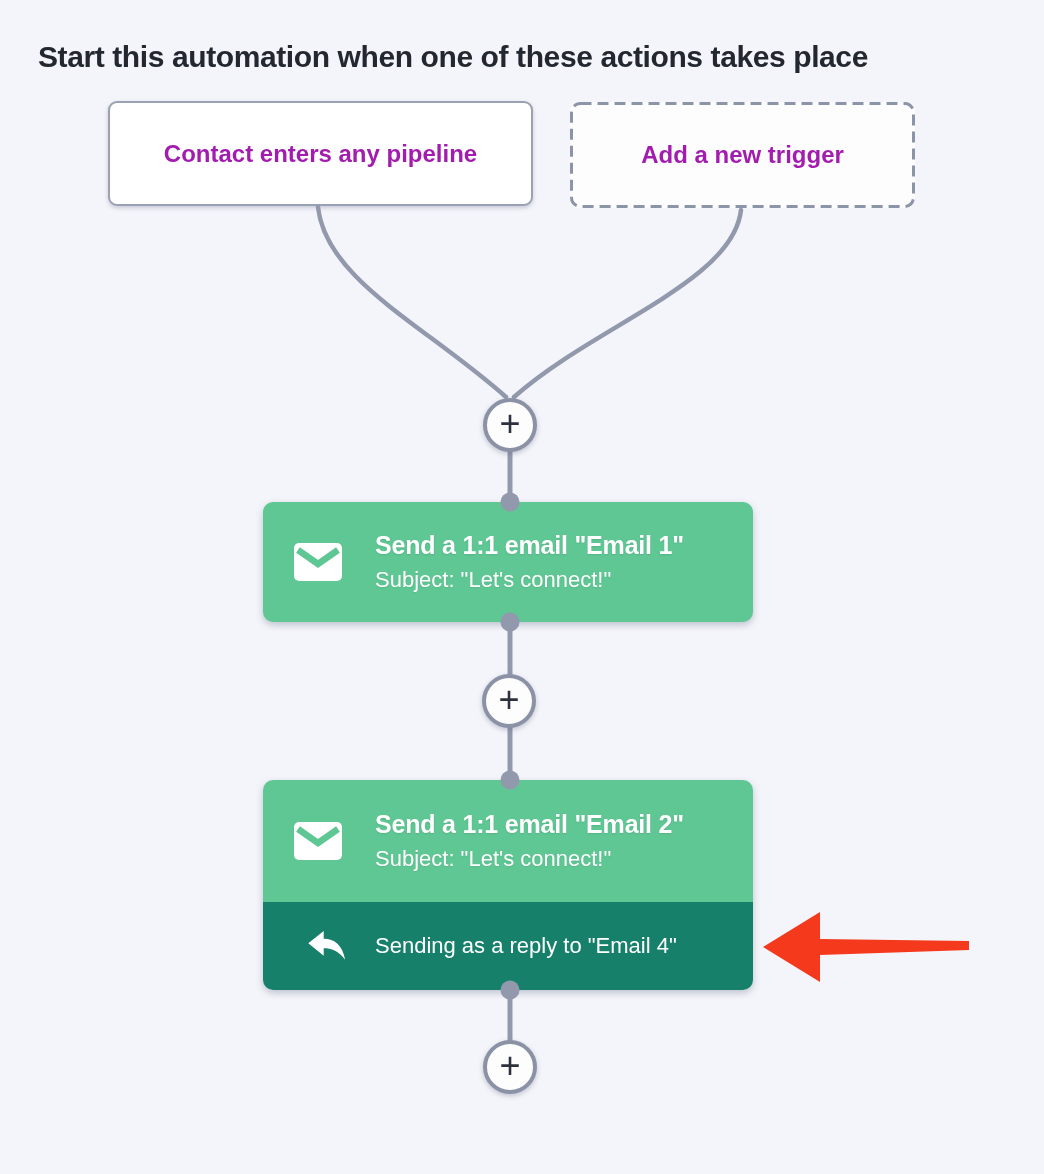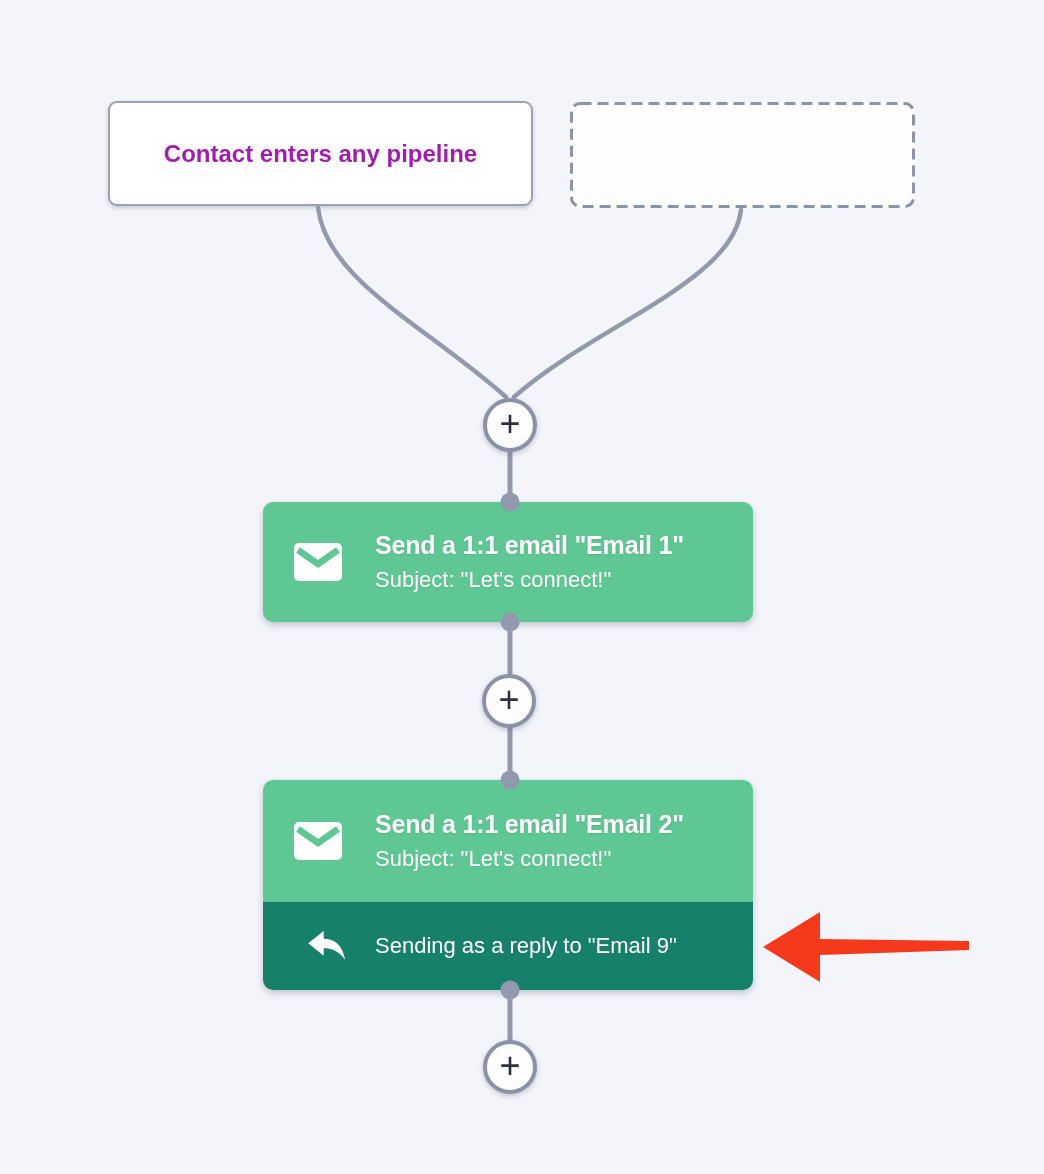--- a/index.html
+++ b/index.html
@@ -136,29 +136,31 @@
     inset: 0;
     z-index: 4;
     pointer-events: none;
   }
 </style>
 </head>
 <body>
 
 <div class="canvas">
 
+  <h1 class="page-title">Start this automation when one of these actions takes place</h1>
 
   <div class="trigger-box solid">
     <span>Contact enters any pipeline</span>
   </div>
 
   <div class="trigger-box dashed">
     <svg class="dash-border" viewBox="0 0 345 106">
       <rect x="1.5" y="1.5" width="342" height="103" rx="9" fill="none" stroke="#8c94a8" stroke-width="3" stroke-dasharray="11 6"></rect>
     </svg>
+    <span>Add a new trigger</span>
   </div>
 
   <svg class="connector-layer" viewBox="0 0 1044 1174">
     <path d="M 318 207 C 326 280, 425 325, 506 397" fill="none" stroke="#9299ad" stroke-width="4.5" stroke-linecap="round"></path>
     <path d="M 741 210 C 733 282, 595 325, 514 397" fill="none" stroke="#9299ad" stroke-width="4.5" stroke-linecap="round"></path>
     <line x1="510" y1="404" x2="510" y2="502" stroke="#9299ad" stroke-width="5"></line>
     <line x1="510" y1="622" x2="510" y2="780" stroke="#9299ad" stroke-width="5"></line>
     <line x1="510" y1="990" x2="510" y2="1062" stroke="#9299ad" stroke-width="5"></line>
     <circle cx="510" cy="502" r="9.5" fill="#9299ad"></circle>
     <circle cx="510" cy="622" r="9.5" fill="#9299ad"></circle>
@@ -197,21 +199,21 @@
       </svg>
       <div class="card-text">
         <div class="card-title">Send a 1:1 email "Email 2"</div>
         <div class="card-subtitle">Subject: "Let's connect!"</div>
       </div>
     </div>
     <div class="card-footer">
       <svg width="42" height="33" viewBox="0 0 36 30">
         <path d="M15 1 L15 8 C 25 8 32 14 34.5 27 C 28 18.5 22 16.5 15 16.5 L15 23.5 L1 12 Z" fill="#ffffff"></path>
       </svg>
-      <span class="footer-label">Sending as a reply to "Email 9"</span>
+      <span class="footer-label">Sending as a reply to "Email 4"</span>
     </div>
   </div>
 
   <svg class="annotation-layer" viewBox="0 0 1044 1174">
     <polygon points="763,947 820,912 820,939 969,941 969,950 820,955 820,982" fill="#f5391d"></polygon>
   </svg>
 
 </div>
 
 </body></html>

